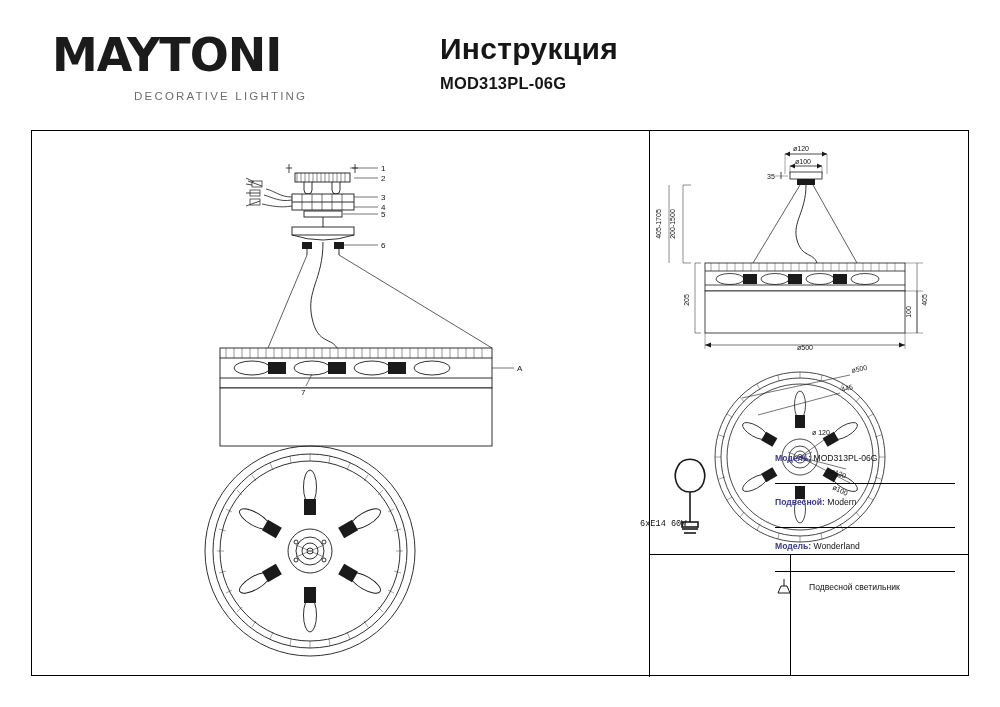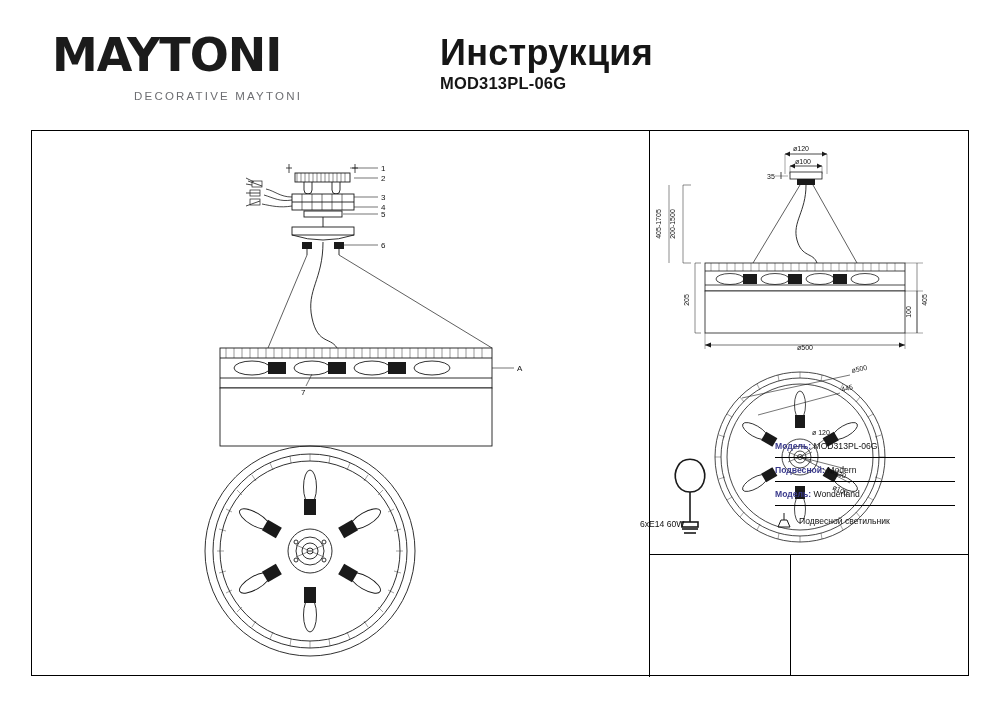--- a/index.html
+++ b/index.html
@@ -47,21 +47,21 @@
     font-size: 11.5px;
     letter-spacing: 2.2px;
     color: #6d6e72;
     margin-top: 10px;
     padding-left: 82px;
     white-space: nowrap;
   }
   .doc-title {
     position: absolute;
     left: 388px; top: 2px;
-    font-size: 36px;
+    font-size: 30px;
     font-weight: bold;
     color: #161616;
     letter-spacing: 0.3px;
   }
   .doc-model {
     position: absolute;
     left: 388px; top: 44px;
     font-size: 16.5px;
     font-weight: bold;
     color: #161616;
@@ -106,45 +106,47 @@
     width: 180px;
     font-size: 8.6px;
     color: #111;
     line-height: 13px;
   }
   .spec-row { margin-bottom: 7px; white-space: nowrap; }
   .spec-key { color: #3a3a8c; font-weight: bold; }
   .spec-val { color: #111; }
   .spec-underline {
     border-bottom: 1px solid #000;
-    padding-bottom: 4px;
+    padding-bottom: 18px;
     margin-bottom: 6px;
+    margin-top: 12px;
   }
   .spec-type {
     display: flex;
     align-items: center;
-    gap: 6px;
+    gap: 16px;
     margin-top: 4px;
   }
   .lamp-label {
     position: absolute;
     left: 640px; top: 519px;
     font-size: 8.6px;
     color: #111;
+    font-family: Liberation Mono, monospace;
   }
 </style>
 </head>
 <body>
 
 <div class="page">
 
   <div class="header">
     <div class="brand">
       <div class="brand-name">MAYTONI</div>
-      <div class="brand-sub">DECORATIVE MAYTONI</div>
+      <div class="brand-sub">DECORATIVE LIGHTING</div>
     </div>
     <div class="doc-title">Инструкция</div>
     <div class="doc-model">MOD313PL-06G</div>
   </div>
 
   <div class="frame">
     <div class="vdiv"></div>
     <div class="hdiv"></div>
     <div class="hdiv2"></div>
   </div>

